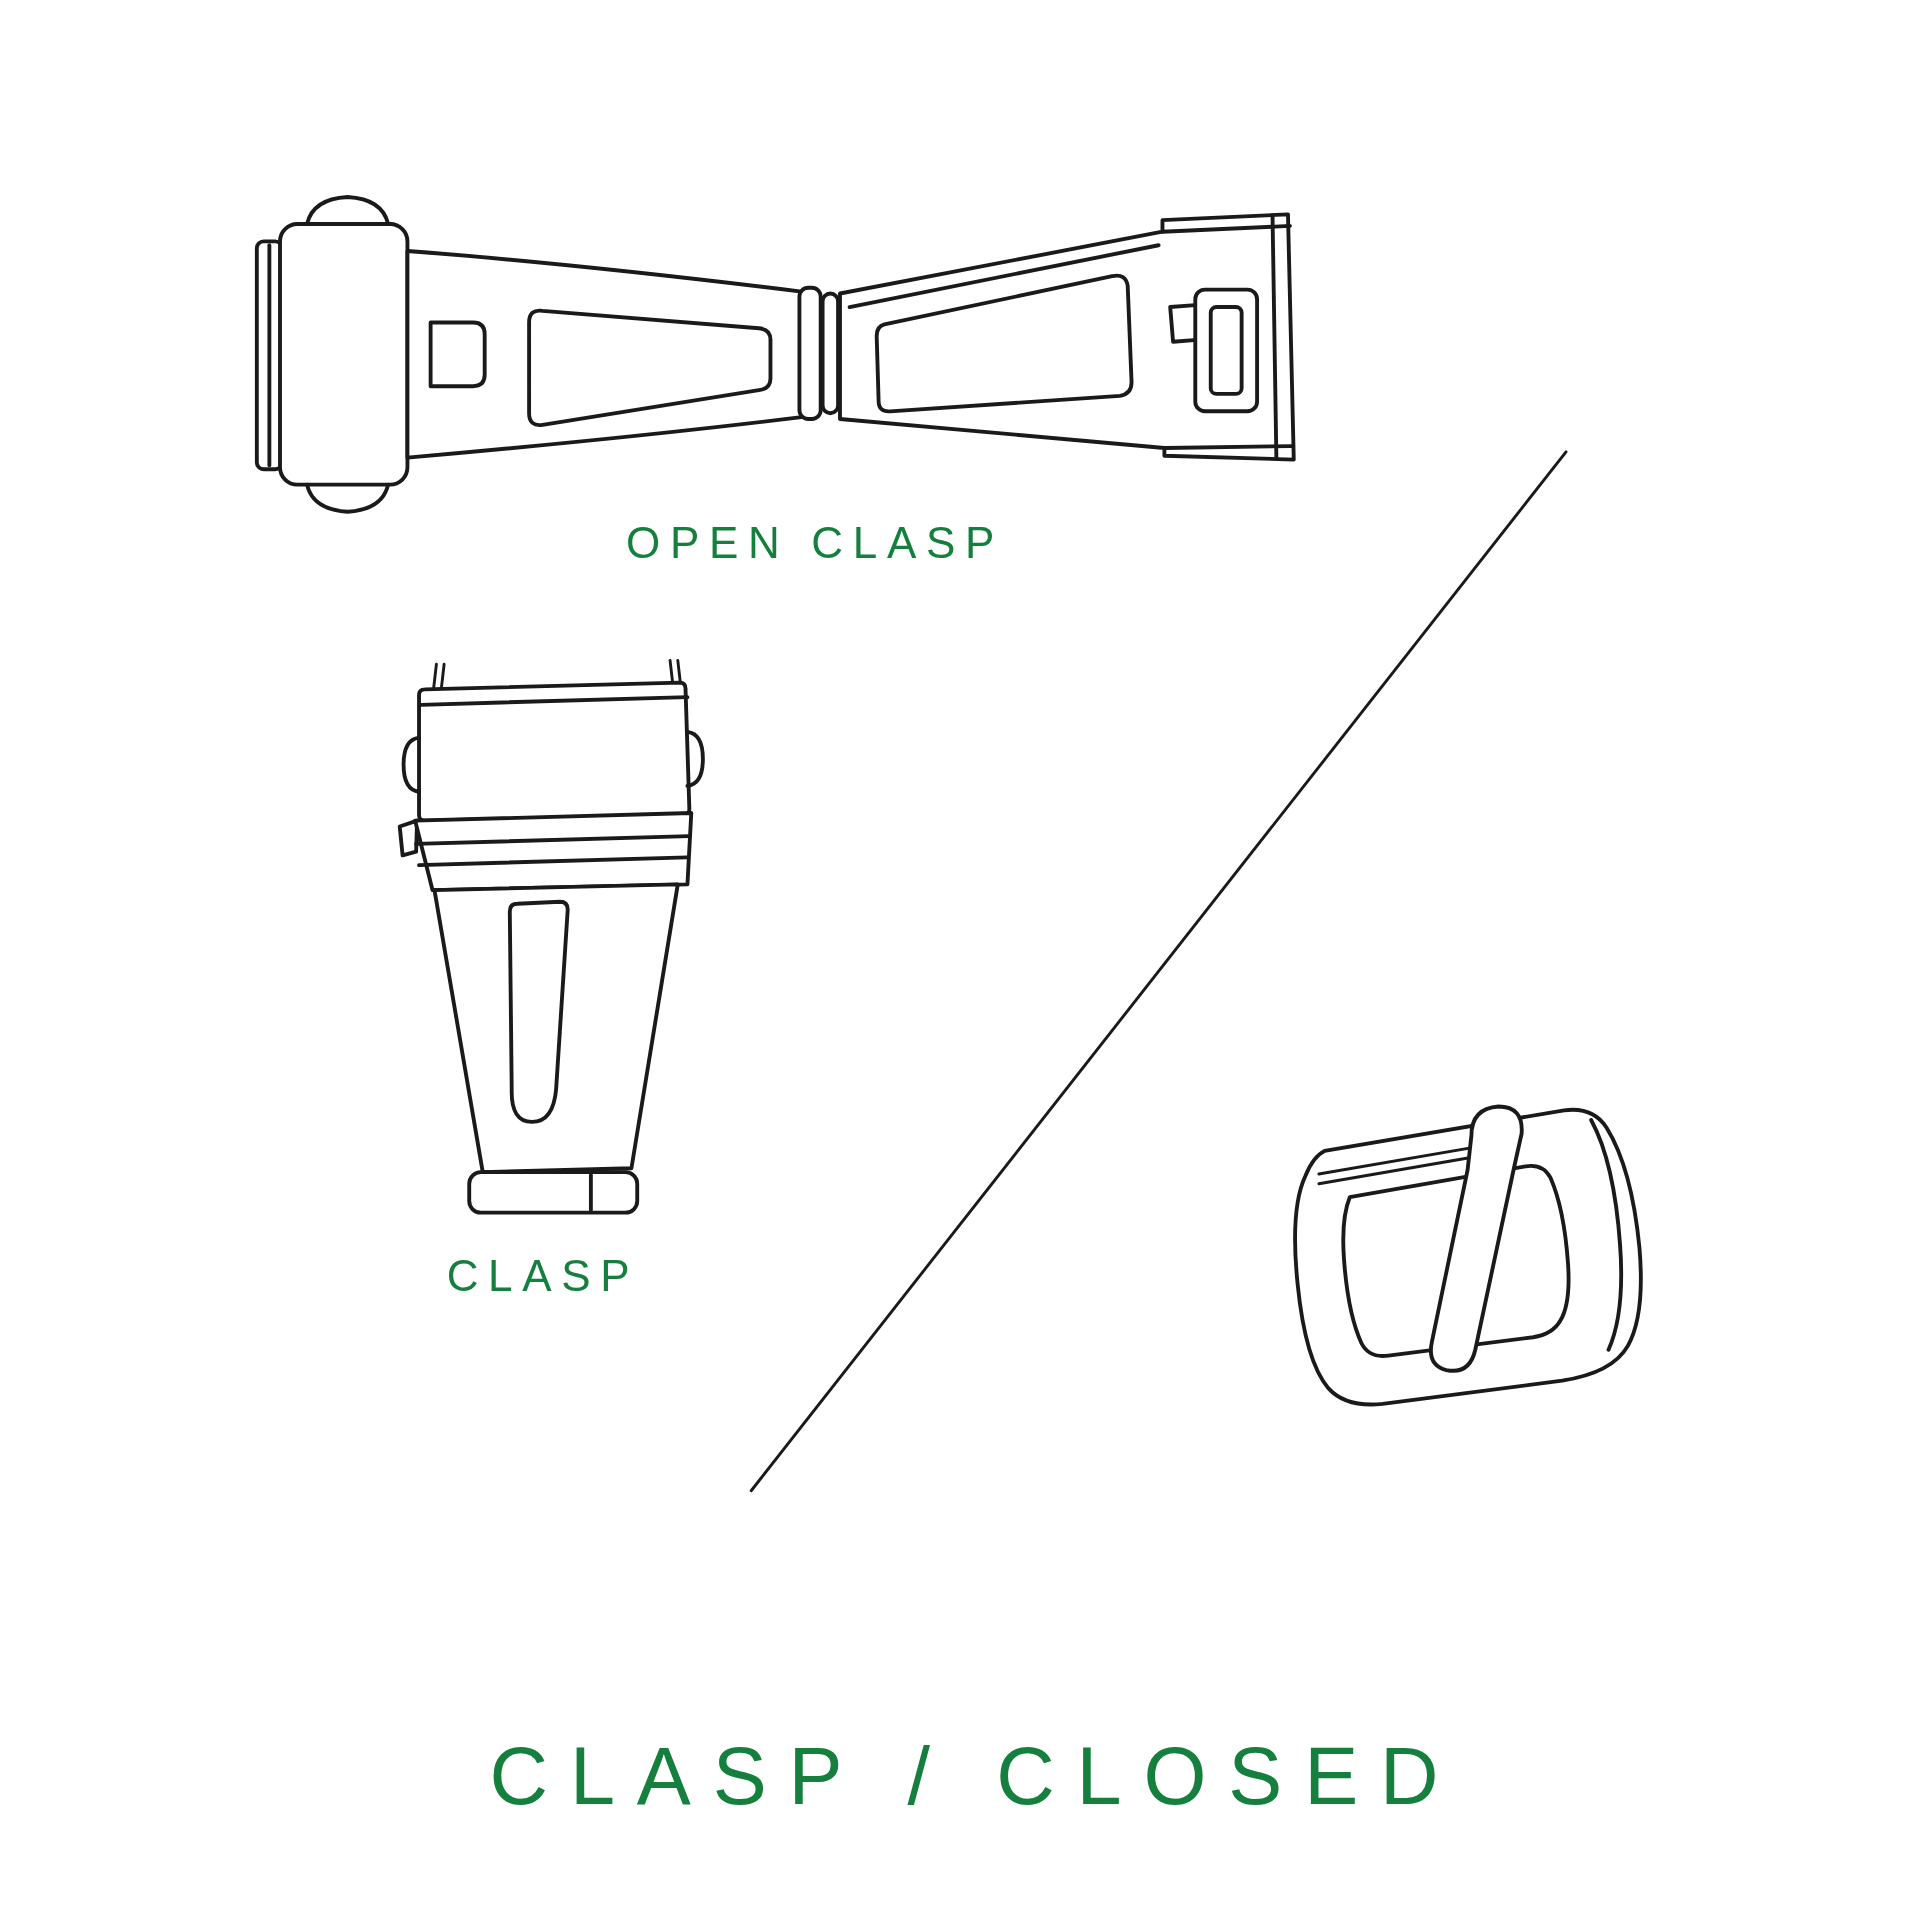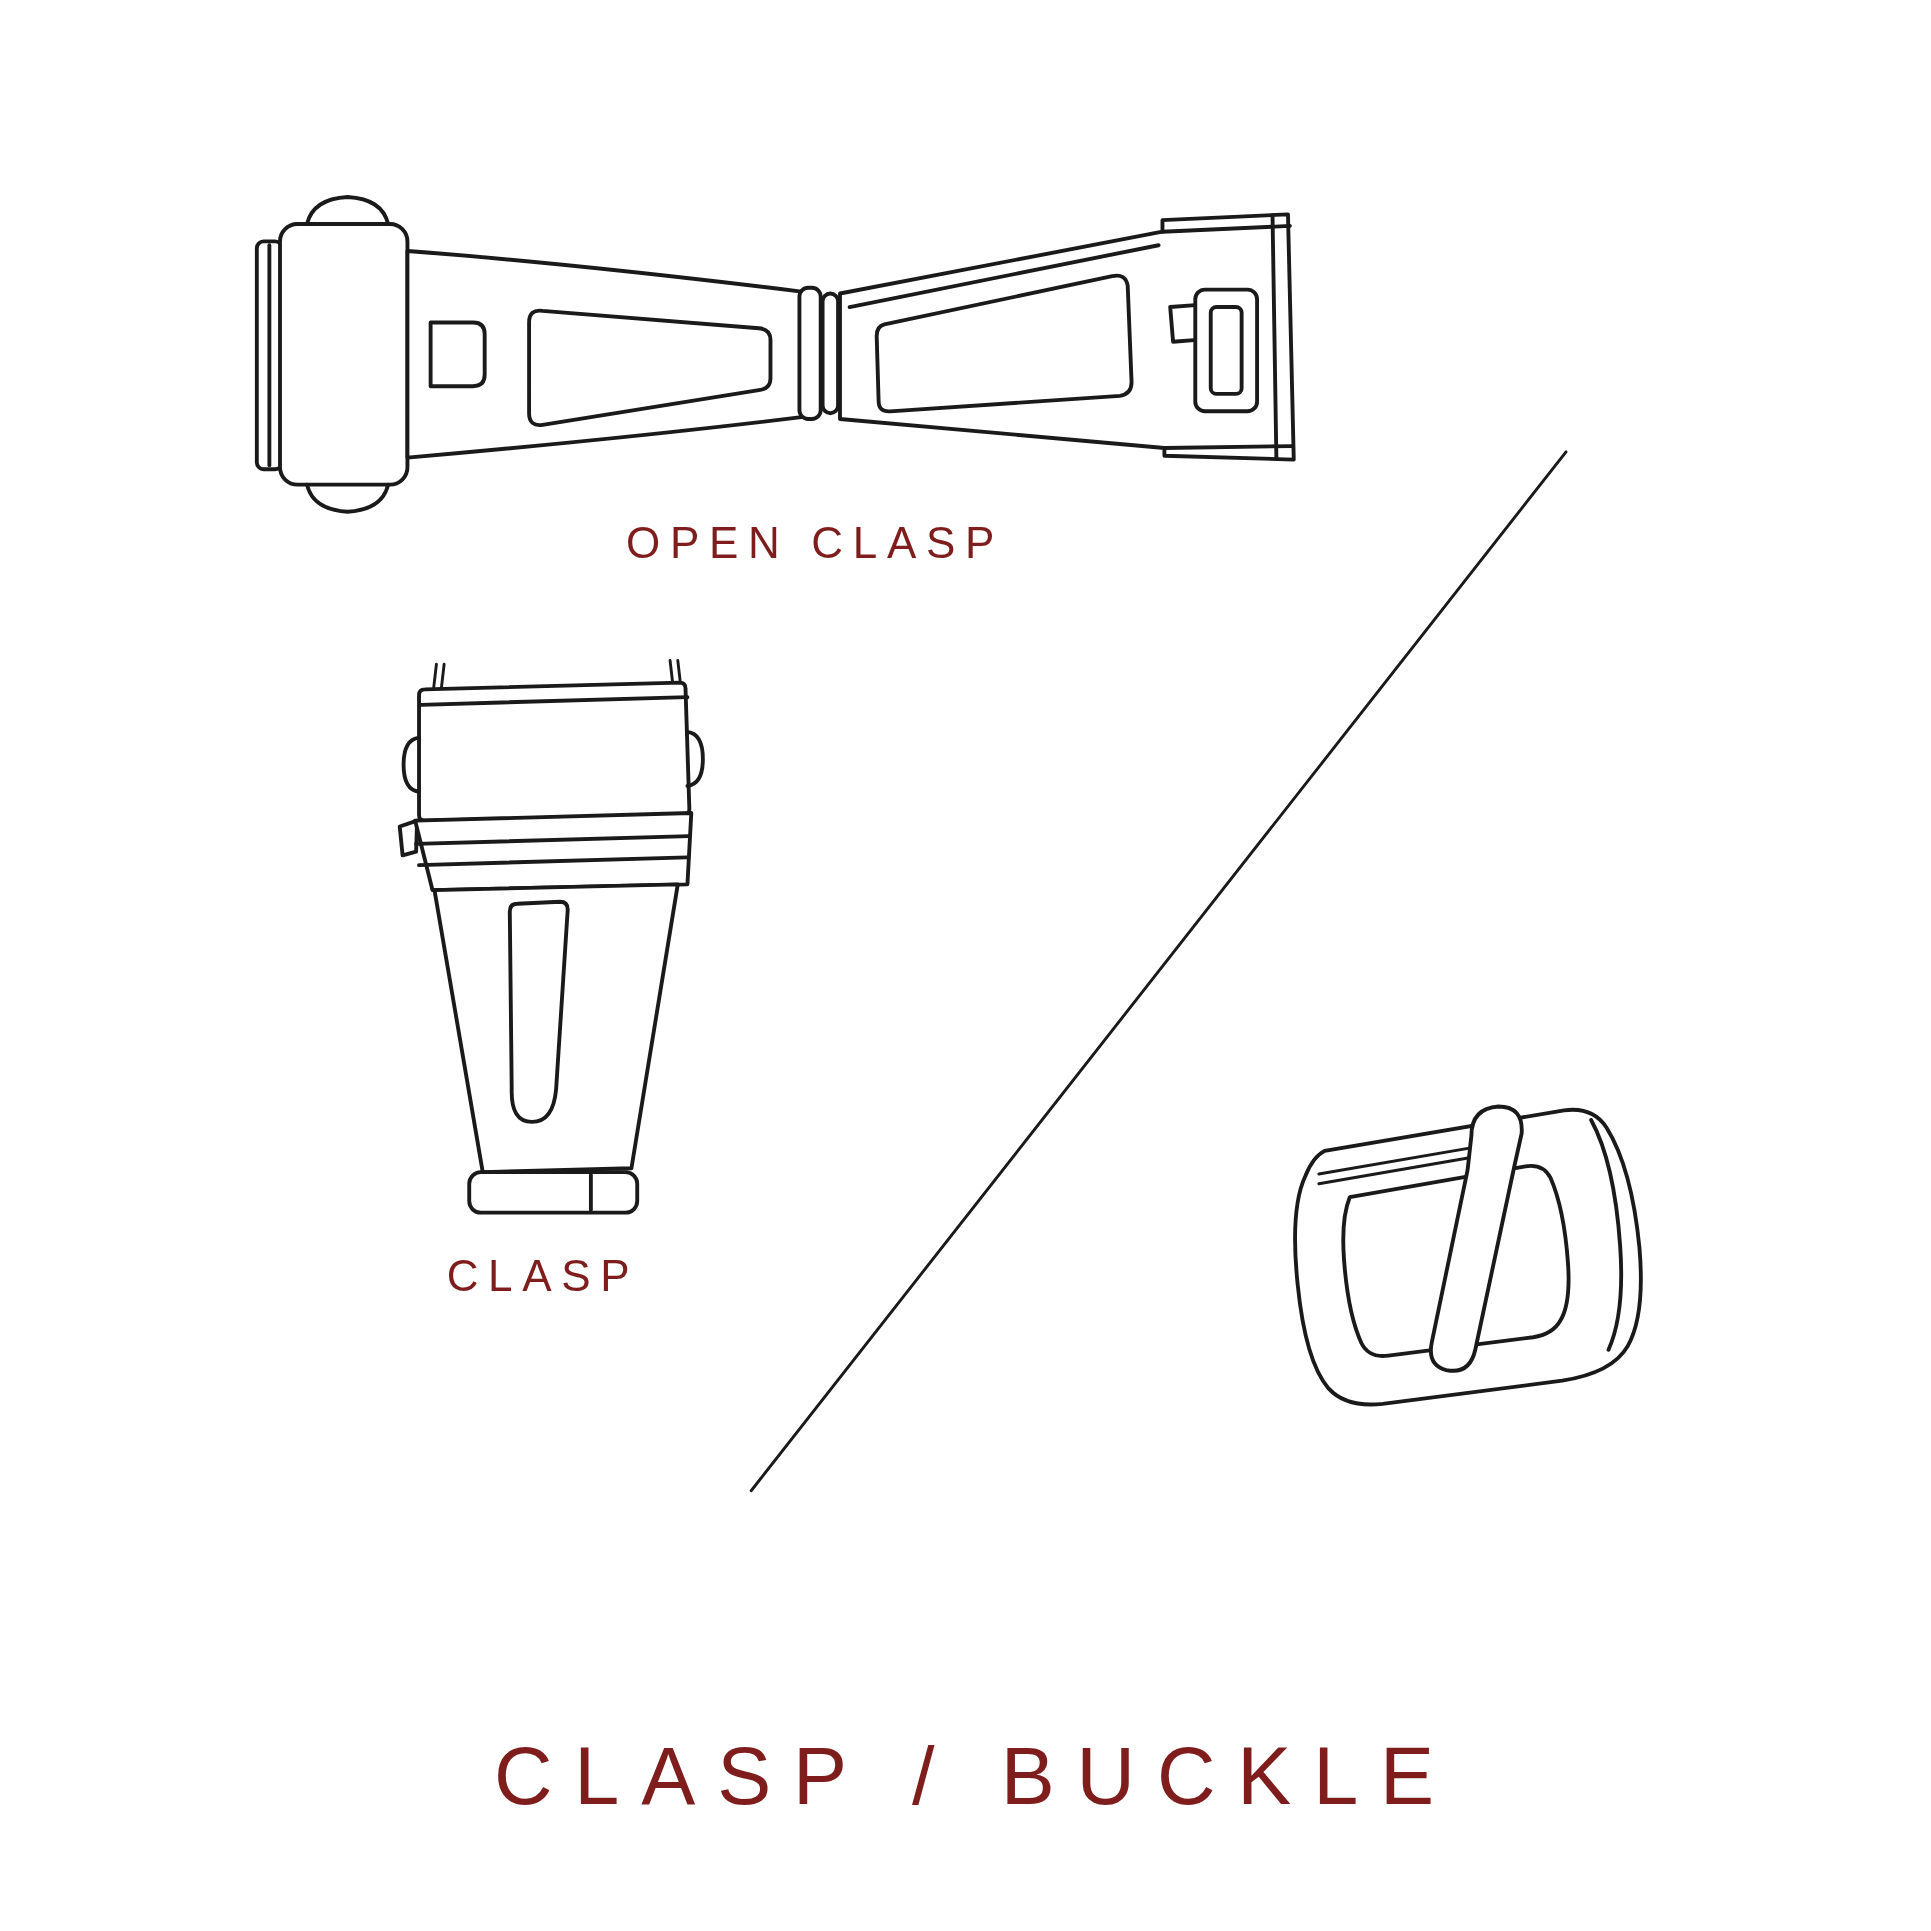--- a/index.html
+++ b/index.html
@@ -16,21 +16,21 @@
     font-family: "Liberation Sans", sans-serif;
   }
   .art {
     position: absolute;
     inset: 0;
     width: 1931px;
     height: 1931px;
   }
   .label {
     position: absolute;
-    color: #7f1d1d;
+    color: #15803d;
     letter-spacing: 0.22em;
     font-weight: 400;
     white-space: nowrap;
     transform: translateX(-50%);
     user-select: none;
   }
   .label-small {
     font-size: 44px;
   }
   .label-title {
@@ -113,16 +113,16 @@
       <circle cx="1548" cy="1192" r="9"></circle>
 
       <path fill="#ffffff" d="M1524 1176 Q1524 1148 1552 1146 Q1578 1146 1576 1174 L1568 1210 L1528 1398 Q1522 1424 1498 1419 Q1478 1414 1483 1390 L1520 1212 Z"></path>
     </g>
   </svg>
 
   <div class="label label-small pos-open-clasp">OPEN CLASP</div>
 
   <div class="label label-small pos-closed">CLASP</div>
 
-  <div class="label label-title pos-title">CLASP / BUCKLE</div>
+  <div class="label label-title pos-title">CLASP / CLOSED</div>
 
 </div>
 
 
 </body></html>

